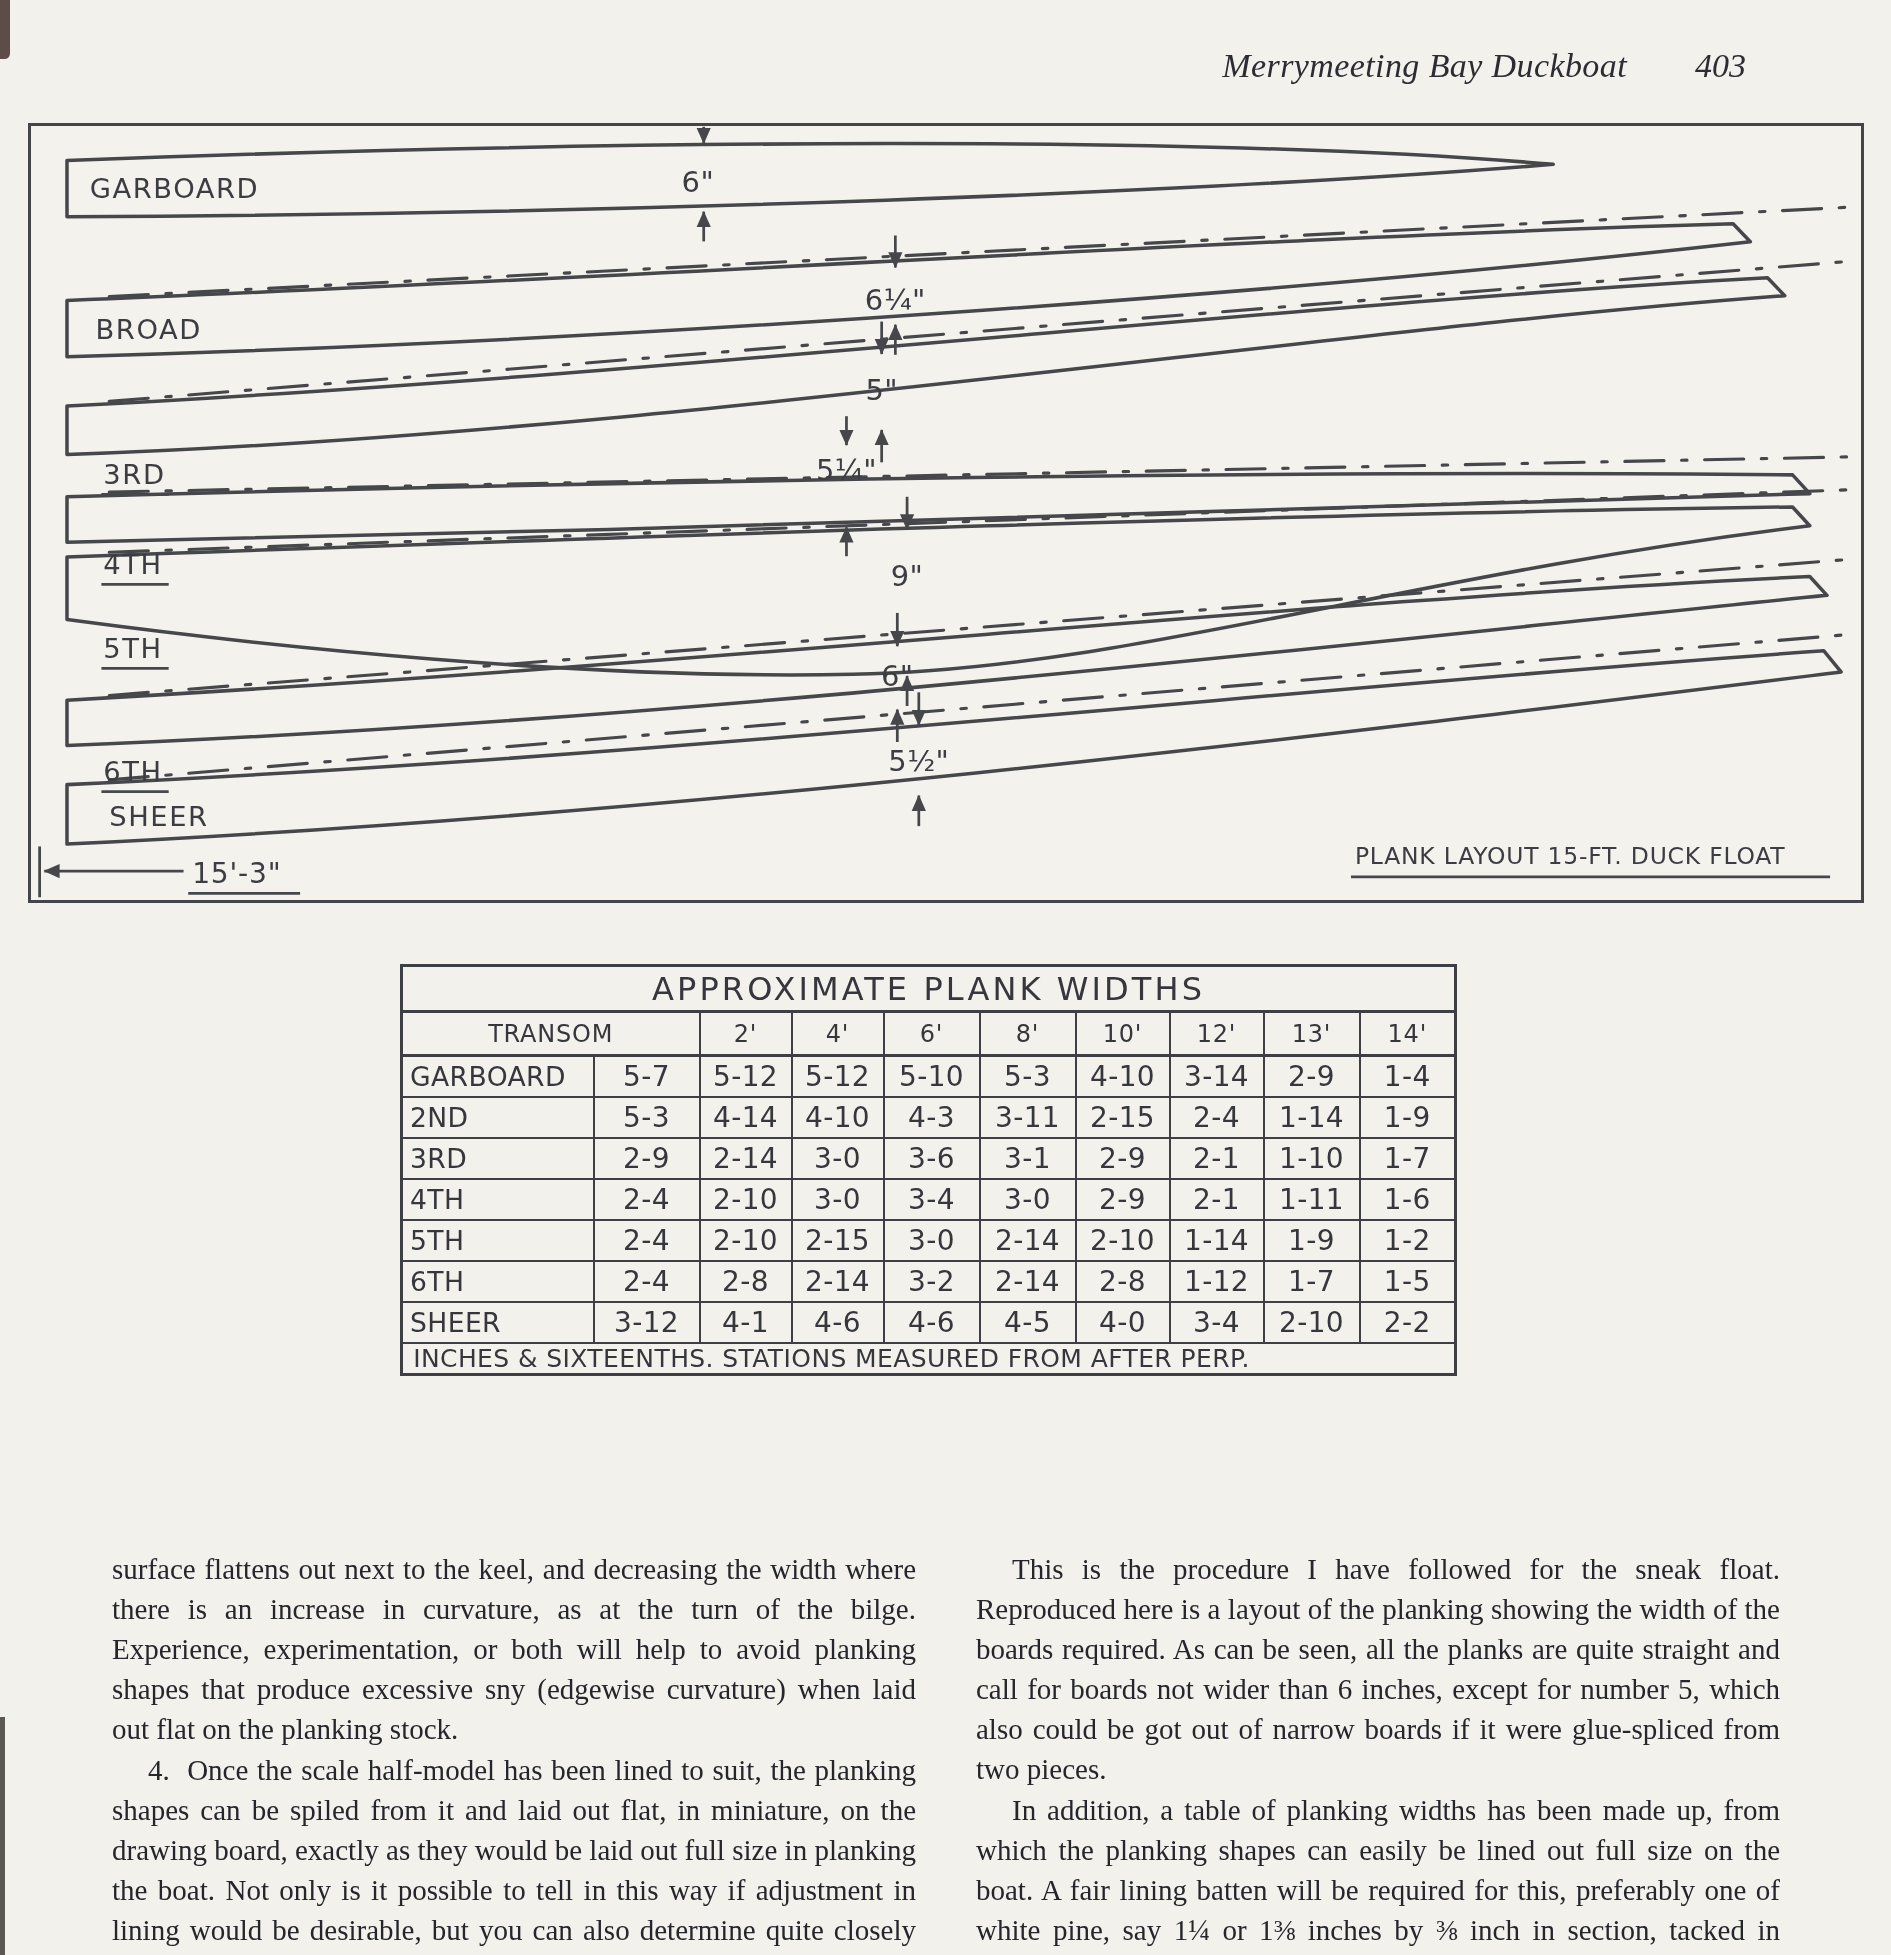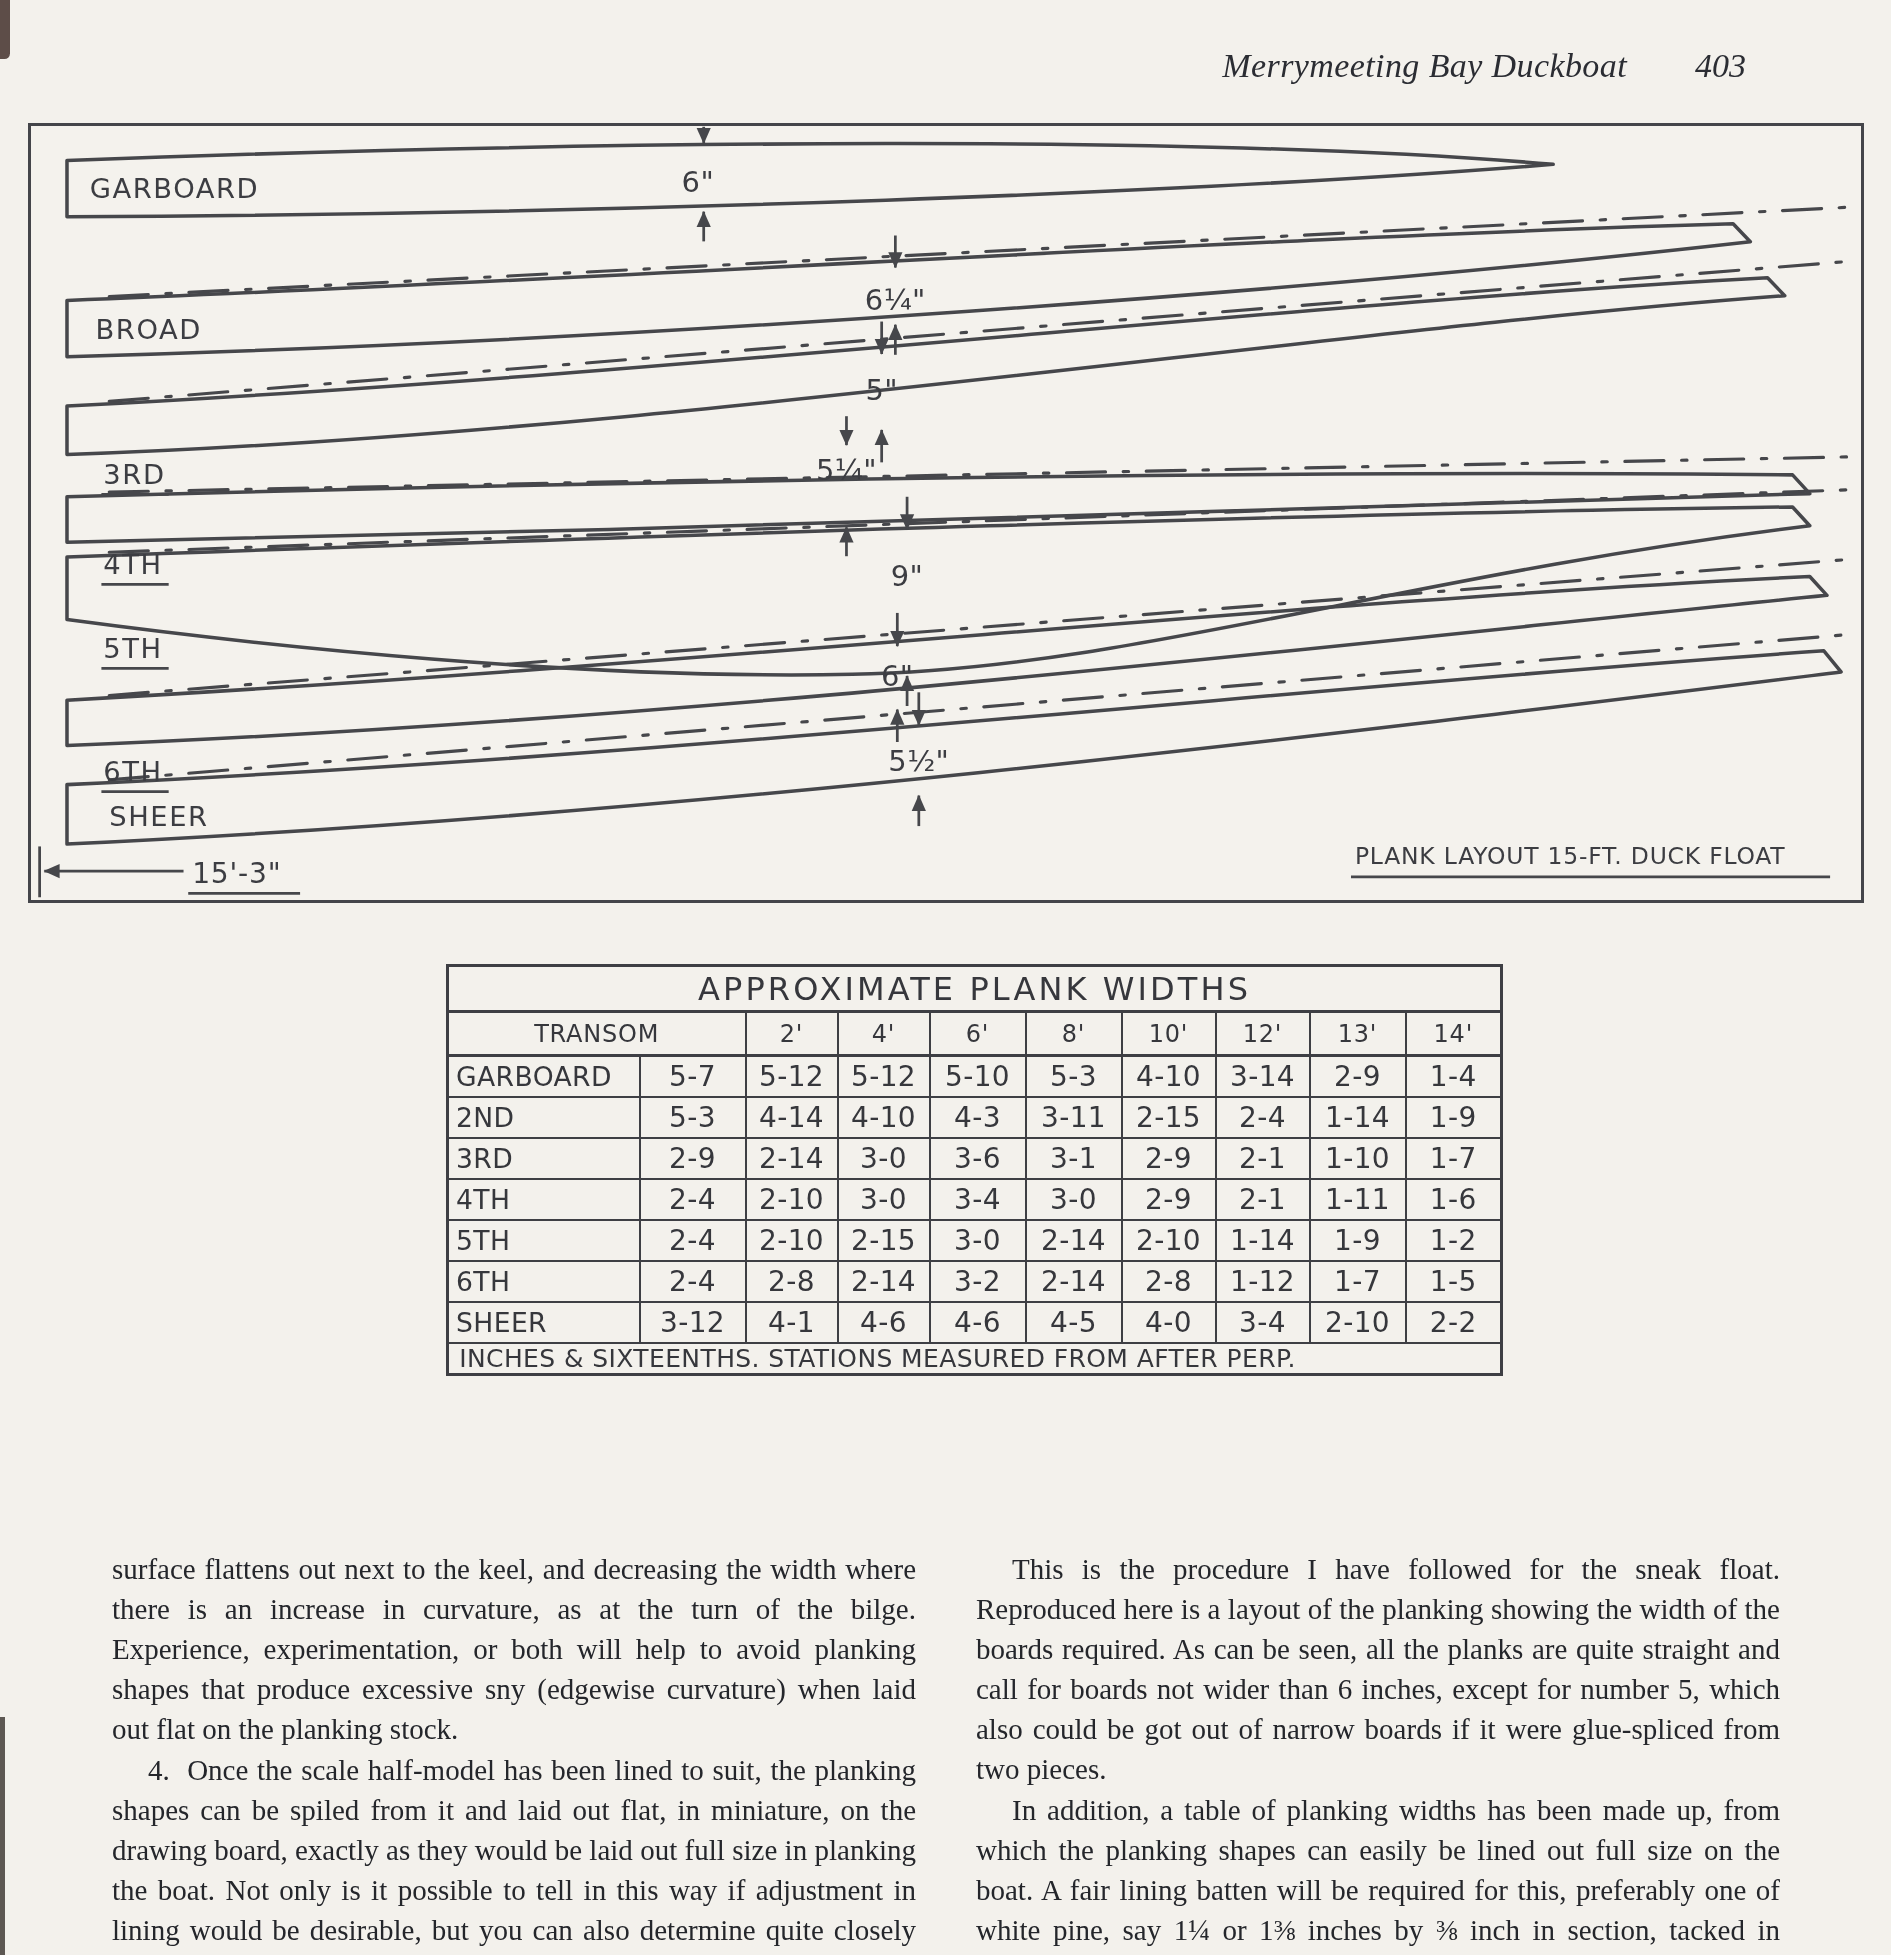--- a/index.html
+++ b/index.html
@@ -34,21 +34,21 @@
     border-collapse:collapse;table-layout:fixed;
     font-family:"DejaVu Sans",sans-serif;color:#36373c;
   }
   table.widths td,table.widths th{border:2.3px solid #3e3f44;text-align:center;vertical-align:middle;padding:0;font-weight:normal;}
   tr.t-title td{border-bottom-width:3.9px;height:43px;font-size:32px;letter-spacing:3.1px;}
   tr.t-head th{border-bottom-width:3.5px;height:41px;font-size:24px;letter-spacing:0.8px;}
   tr.t-row{height:41px;}
   tr.t-row td{font-size:28px;letter-spacing:0.4px;border-top-width:2.7px;border-bottom-width:2.7px;}
   tr.t-row td.rowlbl{text-align:left;padding-left:7px;font-size:26.6px;letter-spacing:0.4px;}
   tr.t-foot td{text-align:left;padding-left:10.2px;font-size:25px;letter-spacing:0.4px;height:29px;}
-  table.widths{border:3.9px solid #3e3f44;margin-left:46px;}
+  table.widths{border:3.9px solid #3e3f44;}
   
   .bodycol{position:absolute;top:1548px;width:806px;font-size:29px;line-height:40px;text-align:justify;color:#24262b;}
   .bodycol.left{left:111px;}
   .bodycol.right{left:975px;}
   .bodycol p{margin:1px;}
   .bodycol p.indent{text-indent:36px;font-family:Liberation Serif, serif;}
 </style>
 </head>
 <body>
 

